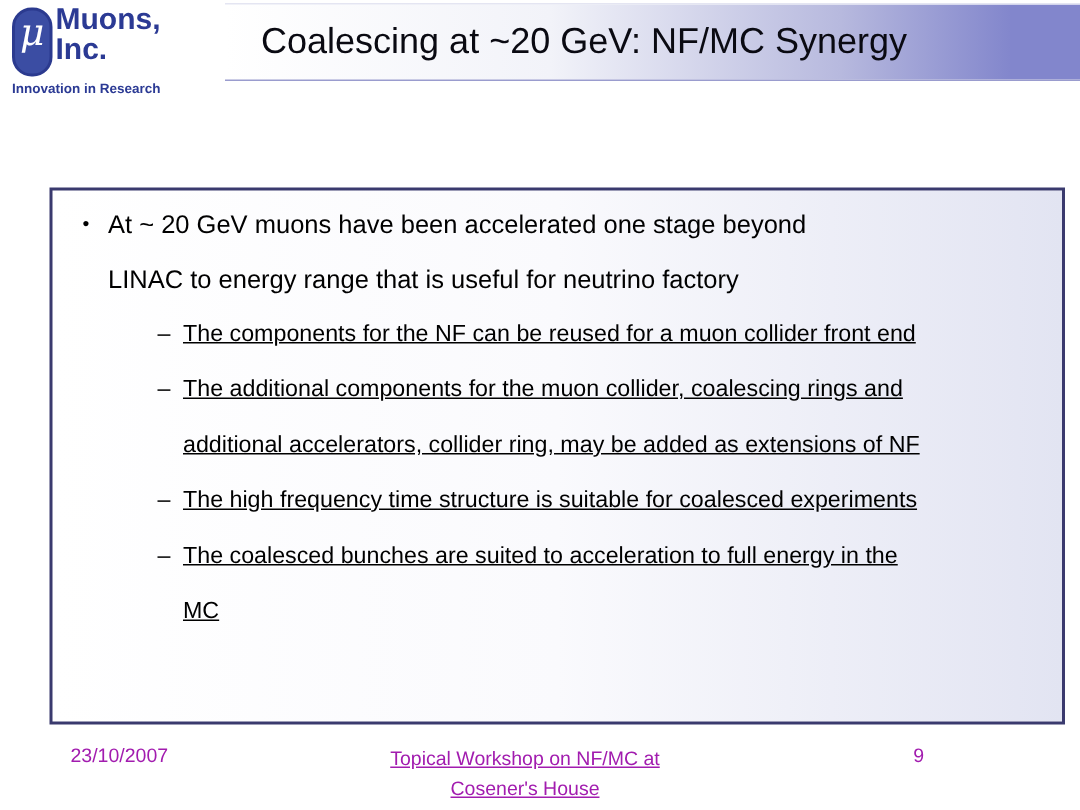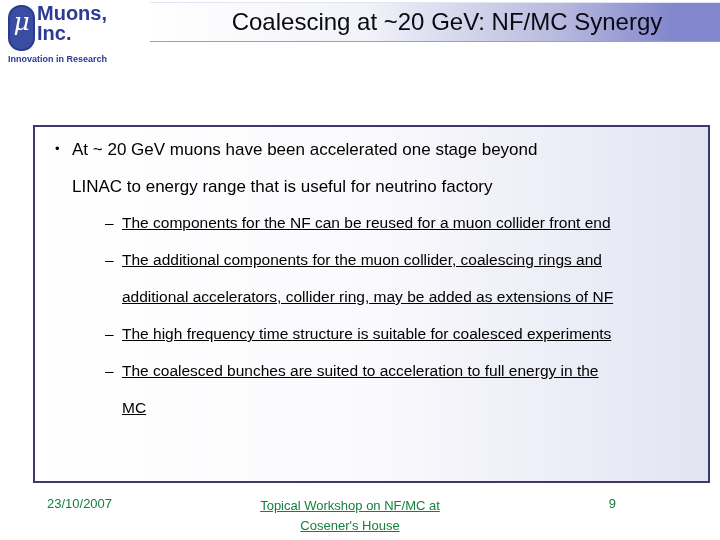--- a/index.html
+++ b/index.html
@@ -29,26 +29,26 @@
     letter-spacing:0px;
   }
   .logo-tagline{
     position:absolute;left:2px;top:51px;
     color:#2b3a94;font-weight:bold;font-size:9px;
     white-space:nowrap;
   }
 
   
   .title-bar{
-    position:absolute;left:150px;top:2px;width:570px;height:40px;
+    position:absolute;left:150px;top:2px;width:570px;height:52px;
     background:linear-gradient(to right,#ffffff 0%,#f2f3f9 38%,#b7b9de 72%,#8286cc 92%,#8286cc 100%);
     border-bottom:1px solid #9a9cce;
     border-top:1px solid #e4e5f2;
     box-sizing:border-box;
-    display:flex;align-items:center;justify-content:center;
+    display:flex;align-items:center;
   }
   .title-text{
     padding-left:24px;
     font-size:24px;color:#0a0a12;
     white-space:nowrap;
   }
 
   
   .content-box{
     position:absolute;left:33px;top:125px;width:677px;height:358px;
@@ -61,21 +61,21 @@
   .row .marker{position:absolute;top:0;}
   .row.lvl1{font-size:17px;}
   .row.lvl1 .marker{left:20px;font-size:13px;top:1px;}
   .row.lvl1 .text{margin-left:37px;}
   .row.lvl2{font-size:15.5px;}
   .row.lvl2 .marker{left:70px;}
   .row.lvl2 .text{margin-left:87px;text-decoration:underline;}
   .row .text{display:block;white-space:nowrap;}
 
   
-  .footer{position:absolute;left:0;top:494px;width:644px;height:46px;color:#15803d;font-size:13px;}
+  .footer{position:absolute;left:0;top:494px;width:644px;height:46px;color:#a21caf;font-size:13px;}
   .footer-date{position:absolute;left:47px;top:2px;}
   .footer-venue{position:absolute;left:190px;top:2px;width:320px;text-align:center;line-height:20px;text-decoration:underline;}
   .footer-page{position:absolute;right:28px;top:2px;}
 </style>
 </head>
 <body>
 
 <div class="slide">
 
   <div class="logo">

